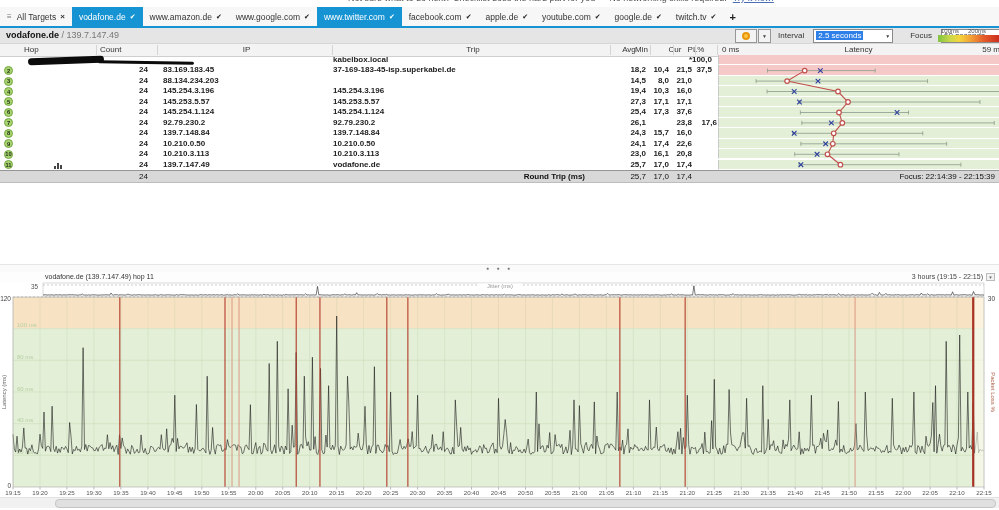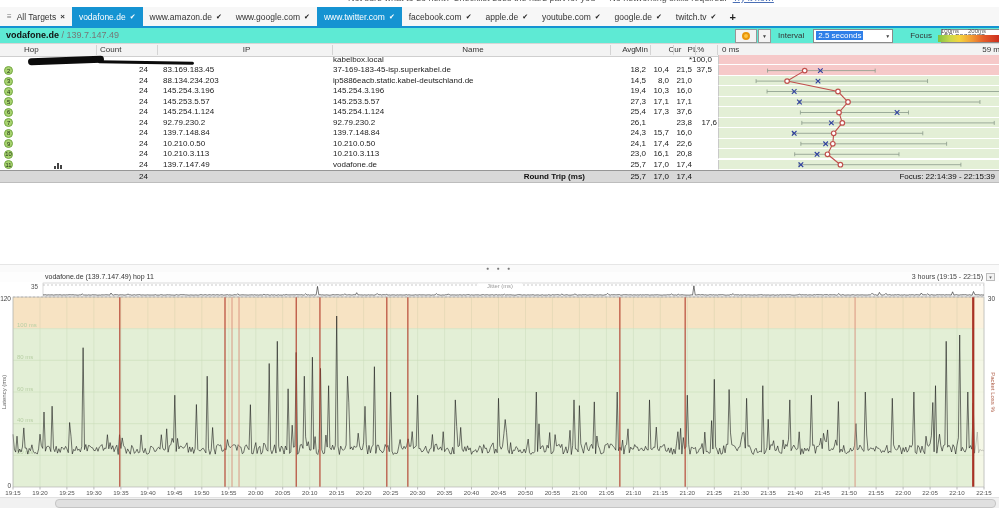--- a/index.html
+++ b/index.html
@@ -13,21 +13,21 @@
   .tabbar{position:absolute;top:7px;left:0;right:0;height:19px;background:#f7f7f7;
           border-bottom:2px solid #1593d2;display:flex;align-items:stretch;font-size:8.5px;color:#333;}
   .tab{display:flex;align-items:center;gap:4px;padding:0 7px;white-space:nowrap;}
   .tab.active{background:#1593d2;color:#fff;}
   .chk{font-size:7px;color:#222;}
   .tab.active .chk{color:#fff;}
   .gridico{color:#777;font-size:8px;margin-right:1px;}
   .closex{font-weight:700;font-size:8px;}
   .plus{display:flex;align-items:center;padding:0 6px;font-size:11px;font-weight:700;color:#222;}
   
-  .targetbar{position:absolute;top:28px;left:0;right:0;height:15px;background:#5eead4;
+  .targetbar{position:absolute;top:28px;left:0;right:0;height:15px;background:#e5e5e5;
              border-bottom:3px solid #c2410c;font-size:9px;}
   .tname{position:absolute;left:6px;top:2px;font-weight:700;color:#111;}
   .tip{color:#777;font-weight:400;}
   .ctrl{position:absolute;top:1px;height:13px;display:flex;align-items:center;font-size:8px;color:#333;}
   .btn{border:1px solid #979797;background:#f3f3f3;height:12px;display:flex;align-items:center;
        justify-content:center;}
   .pausebtn{width:20px;}
   .pausedot{width:8px;height:8px;border-radius:50%;background:#ffc440;border:2px solid #e8960c;box-sizing:border-box;}
   .ddbtn{width:11px;font-size:5px;color:#444;margin-left:1px;}
   .sel{border:1px solid #8a8a8a;background:#fff;height:12px;display:flex;align-items:center;
@@ -36,21 +36,21 @@
   .sel .hl{background:#2f7fe8;color:#fff;padding:0 2px;}
   .gradbar{position:absolute;left:938px;top:7px;width:61px;height:7px;
            background:linear-gradient(to right,#80c342 0%,#cbd84a 20%,#f4d53d 35%,#f29d35 55%,#e55d2b 75%,#cc2f20 100%);}
   .gradlab{position:absolute;top:0px;font-size:6px;color:#555;}
   
   .thead{position:absolute;top:43px;left:0;right:0;height:12px;background:#f3f3f3;
          border-top:1px solid #d6d6d6;border-bottom:1px solid #cfcfcf;font-size:8px;color:#333;}
   .thead div{position:absolute;top:1px;}
   .vsep{position:absolute;top:1px;width:1px;height:10px;background:#d4d4d4;}
   
-  .rows{position:absolute;top:55px;left:0;width:999px;height:115px;font-size:8px;color:#222;}
+  .rows{position:absolute;top:55px;left:0;width:999px;height:115px;font-size:8px;color:#222;font-weight:bold;}
   .row{position:absolute;left:0;width:999px;height:10.45px;line-height:10.45px;}
   .hopc{position:absolute;left:4px;top:0.7px;width:9px;height:9px;border-radius:50%;
         background:#a8d36f;border:1px solid #74a843;box-sizing:border-box;font-size:5.8px;
         display:flex;align-items:center;justify-content:center;color:#1c2b12;line-height:normal;}
   .cell{position:absolute;top:0;white-space:nowrap;overflow:hidden;}
   .num{text-align:right;}
   .gcell{position:absolute;top:0;left:718px;width:281px;height:10.45px;box-sizing:border-box;
          border-bottom:1px solid #fff;border-left:1px solid #c9c9c9;}
   .blob{position:absolute;background:#0b0b0b;}
   .bars{position:absolute;left:54px;top:2px;width:9px;height:7px;display:flex;align-items:flex-end;gap:1px;}
@@ -153,26 +153,27 @@
 
     <span class="gradlab" style="left:941px;">100ms</span>
     <span class="gradlab" style="left:968px;">200ms</span>
     <div class="gradbar"></div>
   </div>
 
   <div class="thead">
     <div style="left:24px;">Hop</div>
     <div style="left:100px;">Count</div>
     <div style="left:163px;width:167px;text-align:center;">IP</div>
-    <div style="left:333px;width:280px;text-align:center;">Name</div>
+    <div style="left:333px;width:280px;text-align:center;">Trip</div>
     <div style="left:612px;width:34px;text-align:center;">Avg</div>
     <div style="left:635px;width:34px;">Min</div>
     <div style="left:658px;width:34px;text-align:center;">Cur</div>
     <div style="left:678px;width:36px;text-align:center;">PL%</div>
     <div style="left:722px;">0 ms</div>
+    <div style="left:718px;width:281px;text-align:center;">Latency</div>
     <div style="left:962px;width:42px;text-align:right;">59 ms</div>
     <span class="vsep" style="left:96px;"></span>
       <span class="vsep" style="left:157px;"></span>
     <span class="vsep" style="left:332px;"></span>
       <span class="vsep" style="left:610px;"></span>
     <span class="vsep" style="left:650px;"></span>
       <span class="vsep" style="left:673px;"></span>
     <span class="vsep" style="left:695px;"></span>
       <span class="vsep" style="left:717px;"></span>
   </div>
@@ -196,21 +197,20 @@
         <div class="cell num" style="left: 612px; width: 34px;">18,2</div>
         <div class="cell num" style="left: 635px; width: 34px;">10,4</div>
         <div class="cell num" style="left: 658px; width: 34px;">21,5</div>
         <div class="cell num" style="left: 678px; width: 34px;">37,5</div>
         <div class="gcell" style="background: rgb(246, 201, 201);"></div>
       </div>
       <div class="row" style="top: 20.9px;">
         <div class="hopc">3</div>
         <div class="cell num" style="left: 100px; width: 48px;">24</div>
         <div class="cell" style="left: 163px; width: 168px;">88.134.234.203</div>
-        <div class="cell" style="left: 333px; width: 278px;">ip5886eacb.static.kabel-deutschland.de</div>
         <div class="cell num" style="left: 612px; width: 34px;">14,5</div>
         <div class="cell num" style="left: 635px; width: 34px;">8,0</div>
         <div class="cell num" style="left: 658px; width: 34px;">21,0</div>
         <div class="cell num" style="left: 678px; width: 34px;"></div>
         <div class="gcell" style="background: rgb(227, 239, 214);"></div>
       </div>
       <div class="row" style="top: 31.35px;">
         <div class="hopc">4</div>
         <div class="cell num" style="left: 100px; width: 48px;">24</div>
         <div class="cell" style="left: 163px; width: 168px;">145.254.3.196</div>

